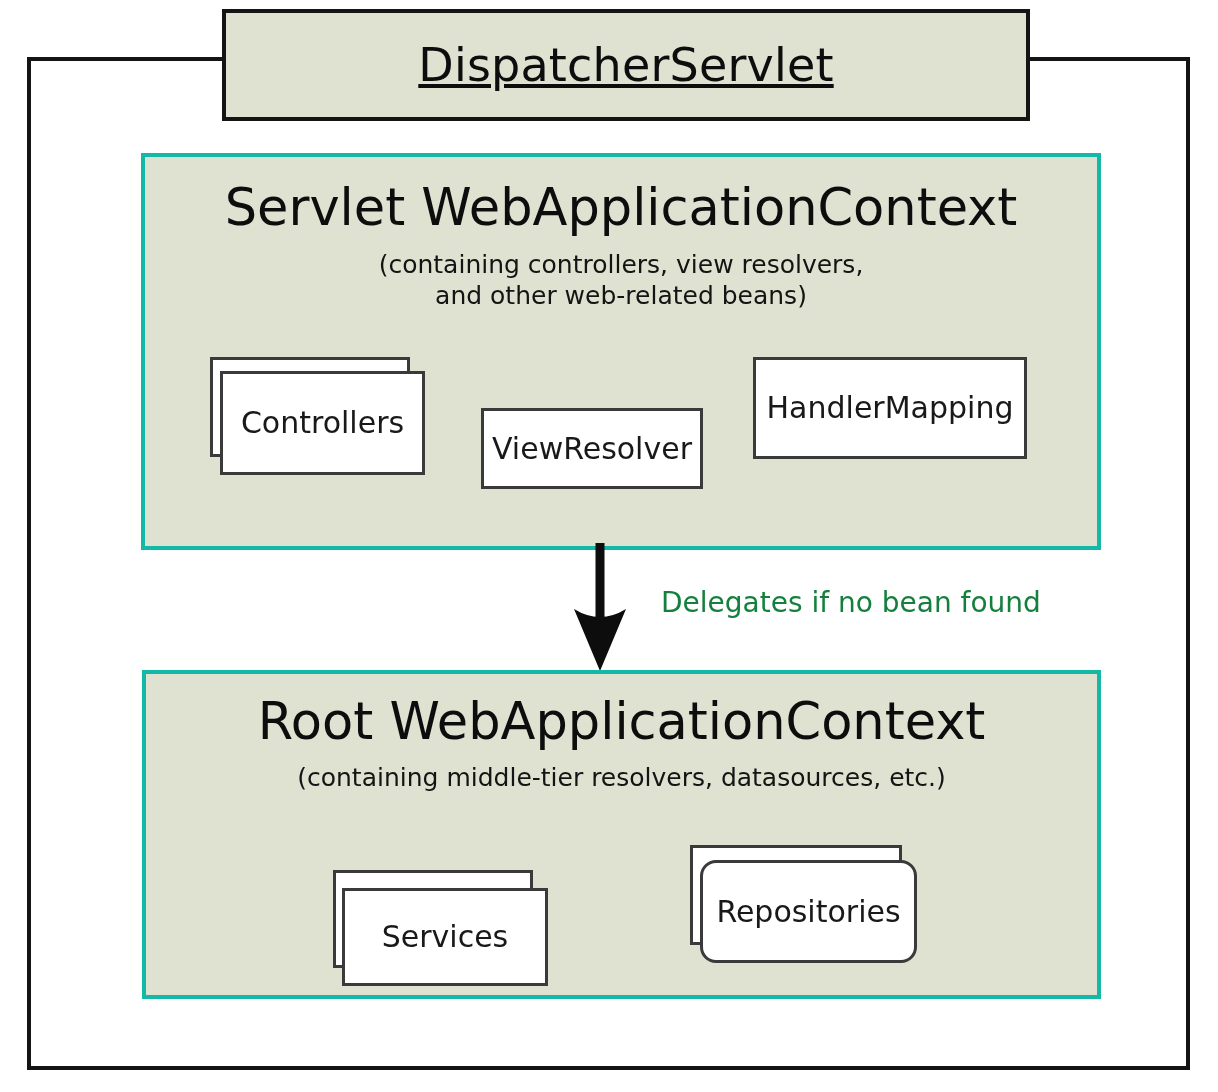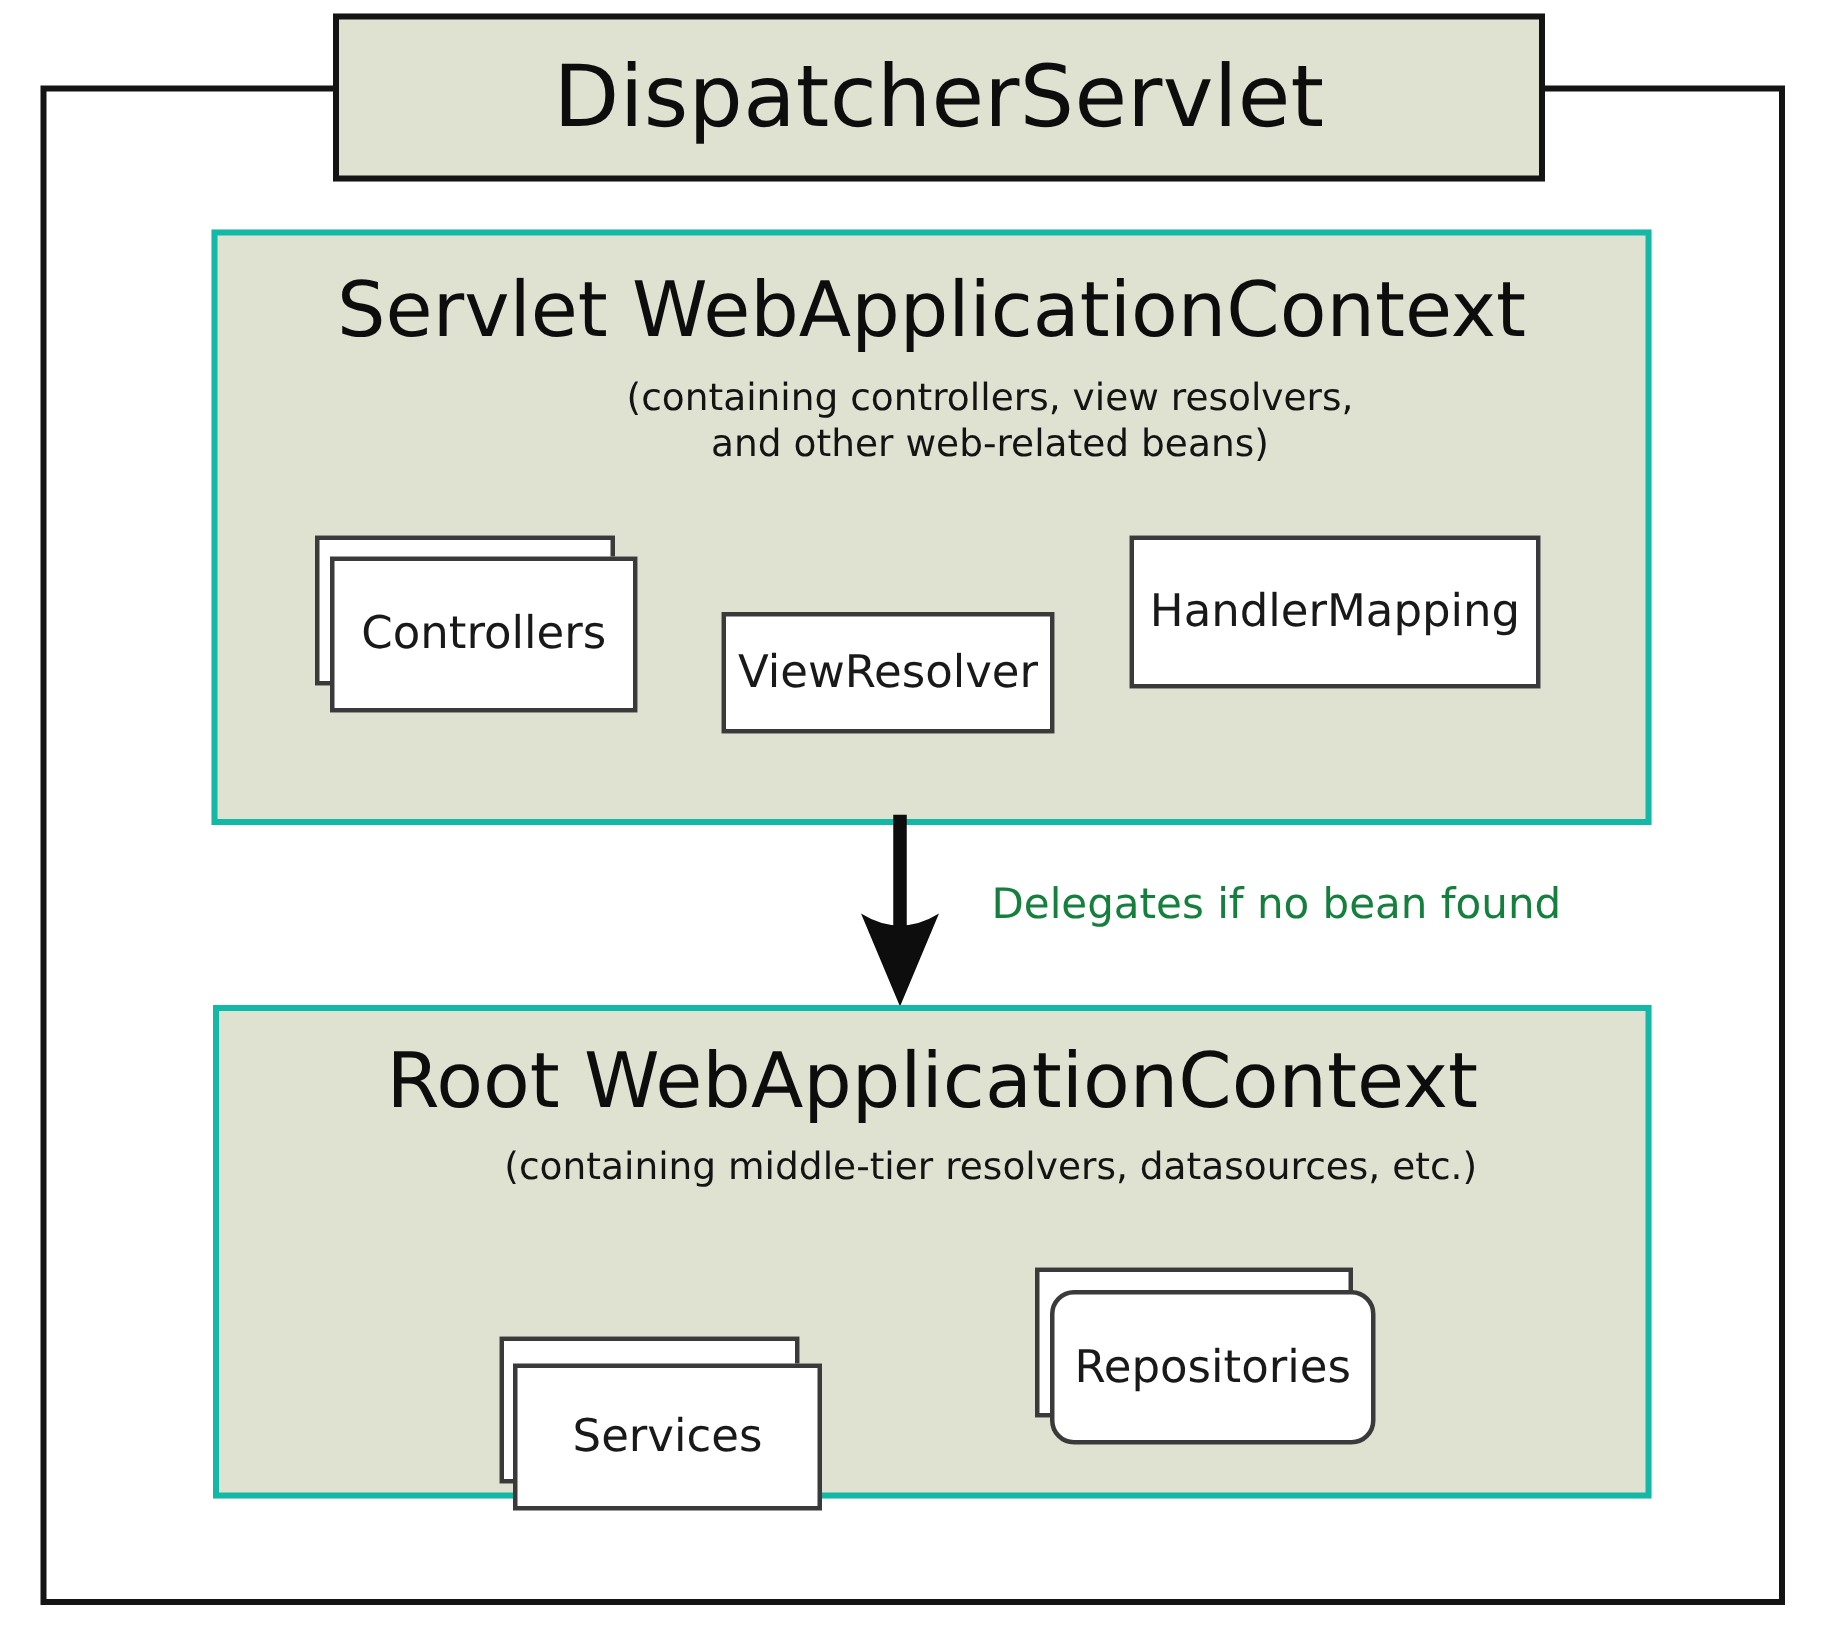--- a/index.html
+++ b/index.html
@@ -40,25 +40,26 @@
     width: 808px;
     height: 112px;
     background: #dfe1d1;
     border: 4px solid #141414;
     box-sizing: border-box;
     display: flex;
     align-items: center;
     justify-content: center;
   }
   .title-plate-label {
-    font-size: 57px;
+    font-size: 46px;
     line-height: 1;
     color: #0d0d0d;
     white-space: nowrap;
     letter-spacing: 0.2px;
+    text-decoration: underline;
   }
 
   
   .context-panel {
     position: absolute;
     background: #dfe1d1;
     border: 4px solid #14b8a6;
     box-sizing: border-box;
   }
   #servlet-context {
@@ -87,21 +88,20 @@
   #root-context .context-heading { top: 22px; }
 
   .context-subtitle {
     position: absolute;
     left: 0;
     width: 100%;
     text-align: center;
     font-size: 25px;
     line-height: 1.25;
     color: #141414;
-    margin-left: 39px;
   }
   #servlet-context .context-subtitle { top: 92px; }
   #root-context .context-subtitle { top: 88px; }
   .context-subtitle .sub-line { display: block; white-space: nowrap; }
 
   
   .bean-box {
     position: absolute;
     background: #ffffff;
     border: 3px solid #3a3a3a;
@@ -194,21 +194,21 @@
   </div>
   <div class="arrow-label">Delegates if no bean found</div>
 
   <div class="context-panel" id="root-context">
     <div class="context-heading">Root WebApplicationContext</div>
     <div class="context-subtitle">
       <span class="sub-line">(containing middle-tier resolvers, datasources, etc.)</span>
     </div>
   </div>
 
-  <div class="bean-stack" style="left:333px; top:891px; width:186px; height:116px;">
+  <div class="bean-stack" style="left:333px; top:870px; width:186px; height:116px;">
     <div class="stack-back" style="left:0px; top:0px; width:200px; height:98px;"></div>
     <div class="stack-front" style="left:9px; top:18px; width:206px; height:98px;">
       <span class="bean-label">Services</span>
     </div>
   </div>
 
   <div class="bean-stack" style="left:690px; top:845px; width:227px; height:118px;">
     <div class="stack-back" style="left:0px; top:0px; width:212px; height:100px;"></div>
     <div class="stack-front" style="left:10px; top:15px; width:217px; height:103px;border-radius:16px;">
       <span class="bean-label">Repositories</span>

